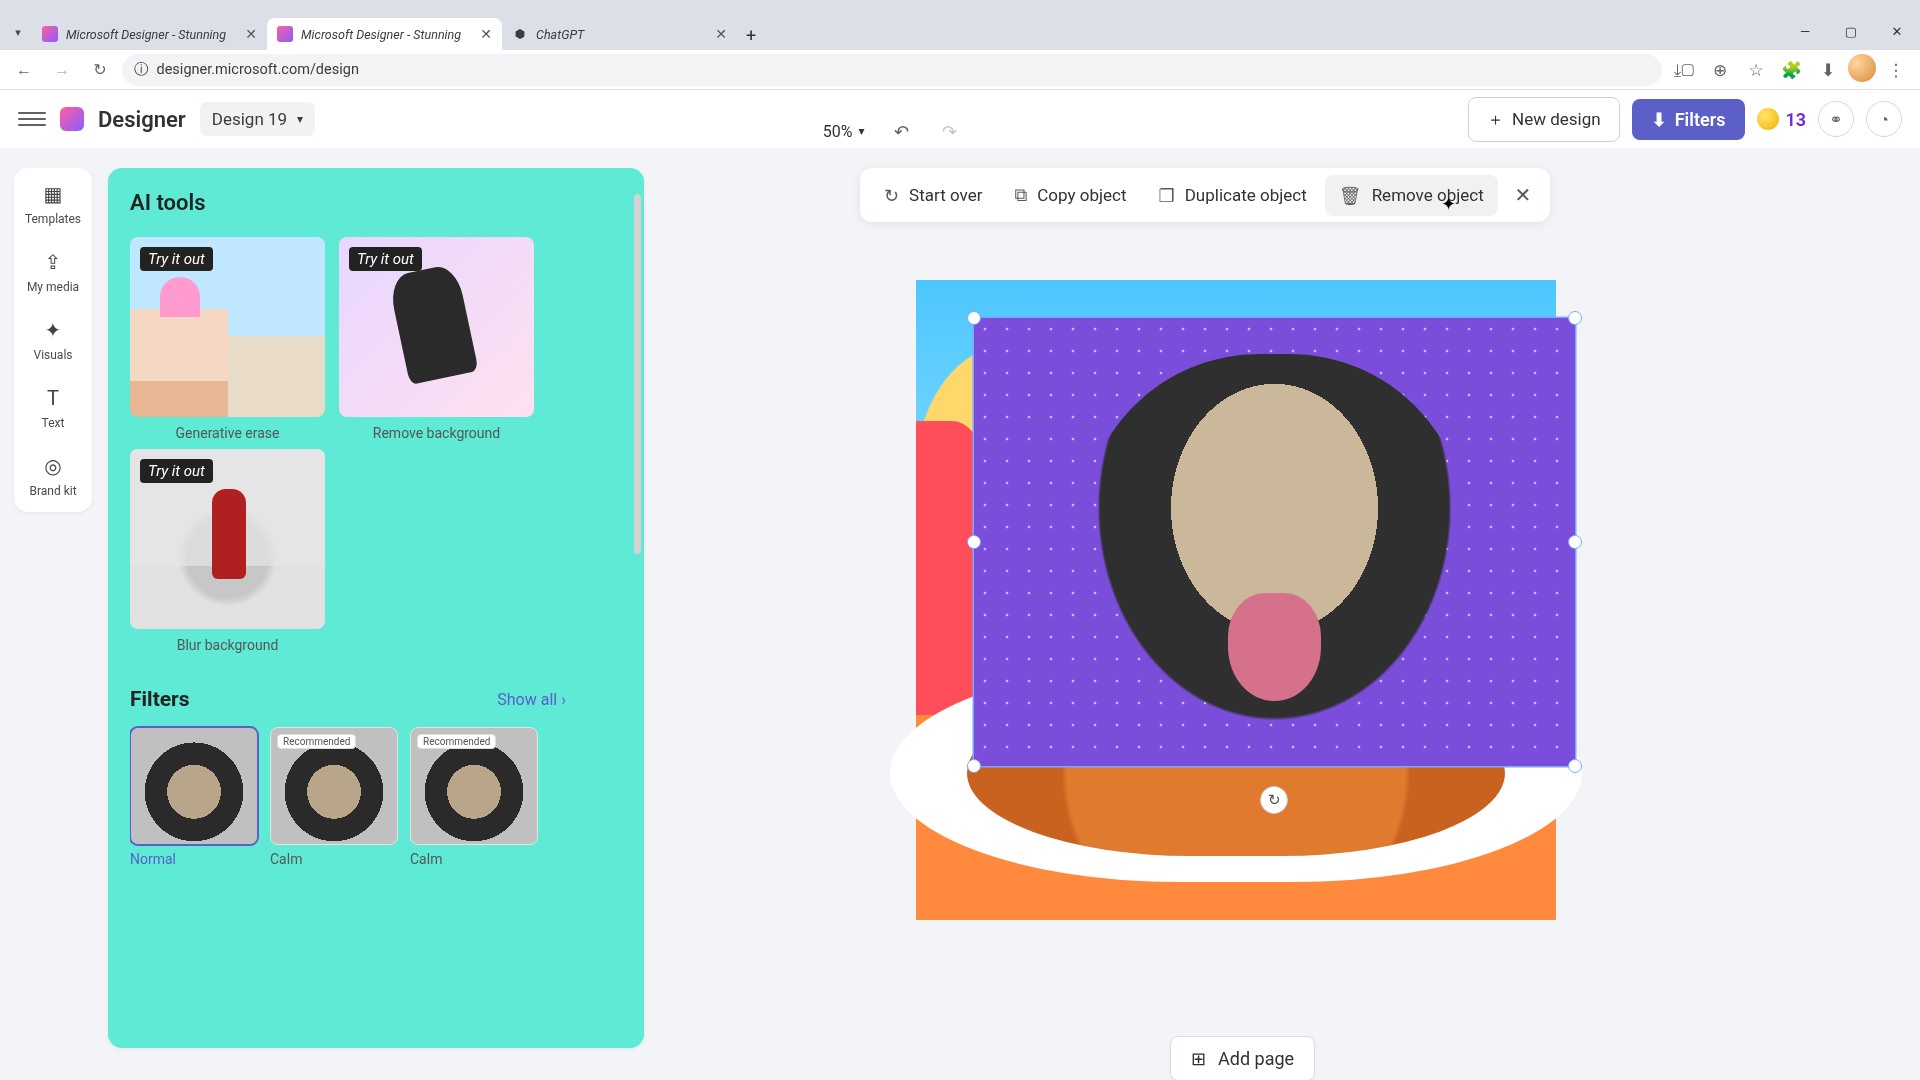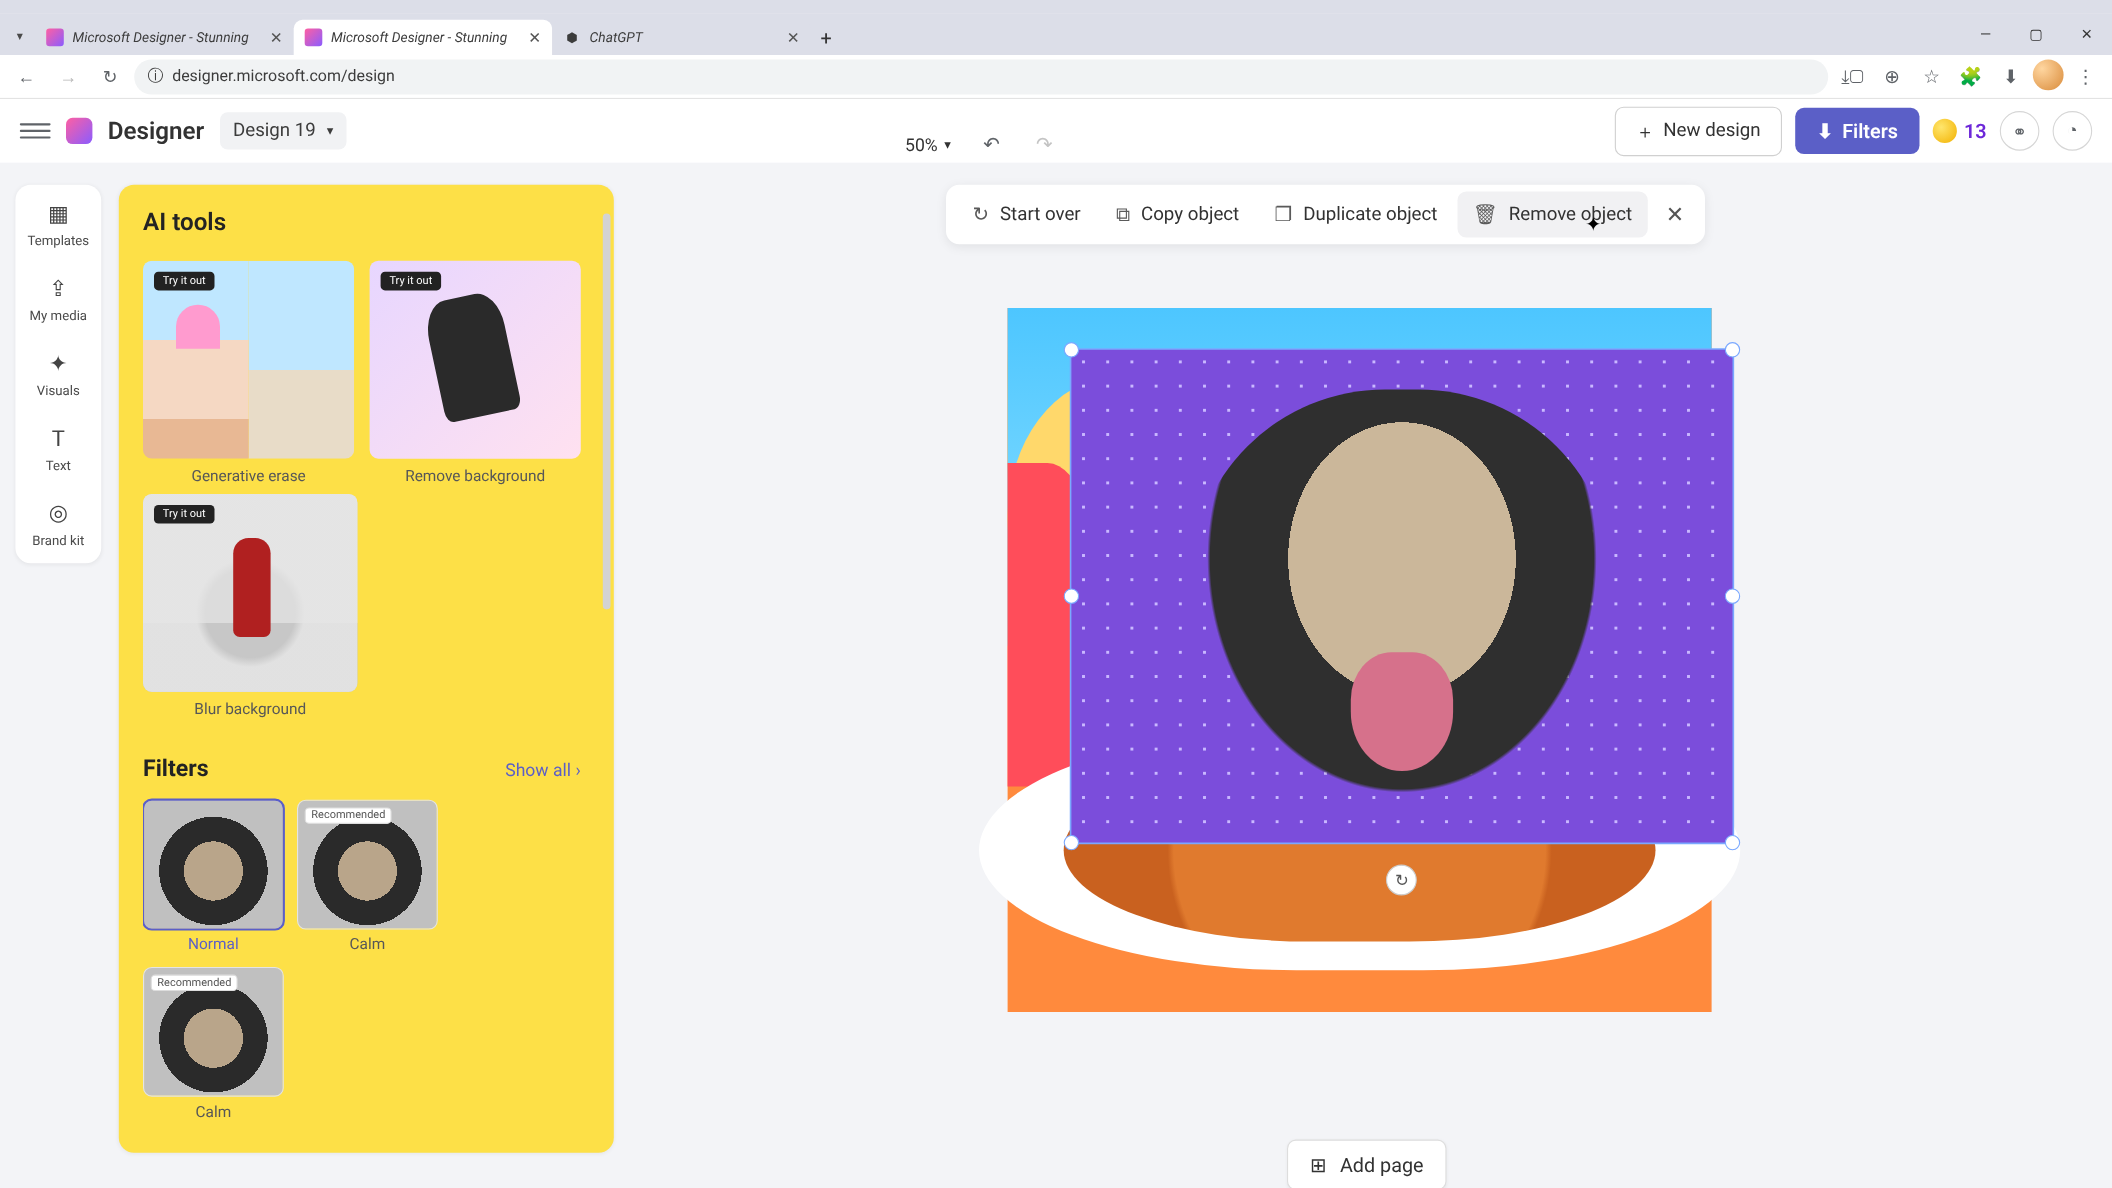--- a/index.html
+++ b/index.html
@@ -46,48 +46,48 @@
 
   
   .workspace { position:absolute; top:148px; left:0; right:0; bottom:0; background:#f3f4f7;}
 
   
   .rail { position:absolute; left:14px; top:20px; width:78px; background:#ffffff; border-radius:14px; padding:14px 0; box-shadow:0 1px 4px rgba(0,0,0,.06); display:flex; flex-direction:column; gap:24px; align-items:center;}
   .rail-item { display:flex; flex-direction:column; align-items:center; gap:6px; color:#4a4a4a; font-size:12px;}
   .rail-item .ri-icon { font-size:20px; color:#444;}
 
   
-  .side-panel { position:absolute; left:108px; top:20px; width:450px; height:880px; background:#fde047; border-radius:14px; box-shadow:0 1px 4px rgba(0,0,0,.06); padding:22px 0 22px 22px; display:flex;}
+  .side-panel { position:absolute; left:108px; top:20px; width:536px; height:880px; background:#5eead4; border-radius:14px; box-shadow:0 1px 4px rgba(0,0,0,.06); padding:22px 0 22px 22px; display:flex;gap:48px;}
   .panel-scroll { flex:1; overflow:hidden; padding-right:16px;}
   .panel-scrollbar { width:14px; display:flex; justify-content:center; padding-top:4px;}
   .panel-scrollbar-thumb { width:7px; height:360px; background:#d3d3d3; border-radius:4px;}
   .panel-h { font-size:22px; font-weight:600; color:#232323; margin-bottom:22px;}
   .tile-row { display:flex; gap:14px; margin-bottom:8px;}
   .tile { width:195px; display:flex; flex-direction:column; gap:8px;}
   .tile-img { height:180px; border-radius:8px; position:relative; overflow:hidden;}
-  .tryout { position:absolute; top:10px; left:10px; background:#222; color:#fff; font-size:10px; padding:3px 8px; border-radius:4px;}
+  .tryout { position:absolute; top:10px; left:10px; background:#222; color:#fff; font-size:15px; padding:3px 8px; border-radius:4px;font-style:italic;}
   .tile-label { text-align:center; font-size:14px; color:#575757;}
   .gen-erase-bg { display:flex;}
   .gen-erase-bg div { flex:1;}
   .gen-erase-bg .l { background:linear-gradient(180deg,#bfe7ff 40%,#f5d8c3 40%,#f5d8c3 80%, #e8b894 80%); position:relative;}
   .gen-erase-bg .l::after{content:"";position:absolute;top:40px;left:30px;width:40px;height:40px;border-radius:50% 50% 0 0;background:#ff9bcf;}
   .gen-erase-bg .r { background:linear-gradient(180deg,#bfe7ff 55%,#e8dcc8 55%);}
   .remove-bg-bg { background:linear-gradient(135deg,#e7d6ff,#ffe1f0); position:relative;}
   .remove-bg-bg::after{content:"";position:absolute;left:30%;top:18%;width:70px;height:110px;background:#2a2a2a;border-radius:30% 30% 10% 10%;transform:rotate(-12deg);}
   .blur-bg { background:linear-gradient(180deg,#dcdcdc 65%,#c7c7c7 65%); filter:blur(0); position:relative;}
   .blur-bg::before{content:"";position:absolute;inset:0;background:radial-gradient(circle at 50% 60%, rgba(0,0,0,0) 28%, rgba(230,230,230,.85) 34%);}
   .blur-bg::after{content:"";position:absolute;left:42%;top:22%;width:34px;height:90px;background:#b02020;border-radius:14px 14px 6px 6px;}
   .filters-head { display:flex; align-items:center; justify-content:space-between; margin:34px 0 16px;}
   .filters-head h3 { font-size:21px; font-weight:700; color:#232323;}
   .showall { color:#5b5fc7; font-size:16px; display:flex; align-items:center; gap:4px;}
   .filters-grid { display:flex; gap:12px; flex-wrap:wrap;}
   .filter-tile { width:128px; display:flex; flex-direction:column; gap:6px;}
   .filter-thumb { height:118px; border-radius:8px; background:radial-gradient(circle at 50% 55%, #b9a58a 0 30%, #2a2a2a 30% 55%, #c0c0c0 55%); position:relative; border:1px solid #e4e4e4;}
   .filter-tile.selected .filter-thumb { outline:2.5px solid #5b5fc7; outline-offset:-1px;}
-  .filter-label { text-align:center; font-size:14px; color:#575757;}
+  .filter-label { text-align:left; font-size:14px; color:#575757;}
   .filter-tile.selected .filter-label { color:#5b5fc7;}
   .rec-badge { position:absolute; top:6px; left:6px; background:#fff; border:1px solid #ddd; font-size:10px; padding:1px 5px; border-radius:4px; color:#555;}
 
   
   .obj-toolbar { position:absolute; top:20px; left:860px; height:54px; background:#ffffff; border-radius:12px; box-shadow:0 2px 10px rgba(0,0,0,.08); display:flex; align-items:center; padding:0 10px; gap:4px;}
   .obj-btn { display:flex; align-items:center; gap:10px; padding:10px 14px; font-size:17px; color:#323232; border-radius:8px;}
   .obj-btn.hover { background:#f1f1f3;}
   .obj-btn .oi { font-size:18px; color:#5a5a5a;}
   .obj-close { width:34px; display:flex; align-items:center; justify-content:center; font-size:20px; color:#555; margin-left:4px;}
 

